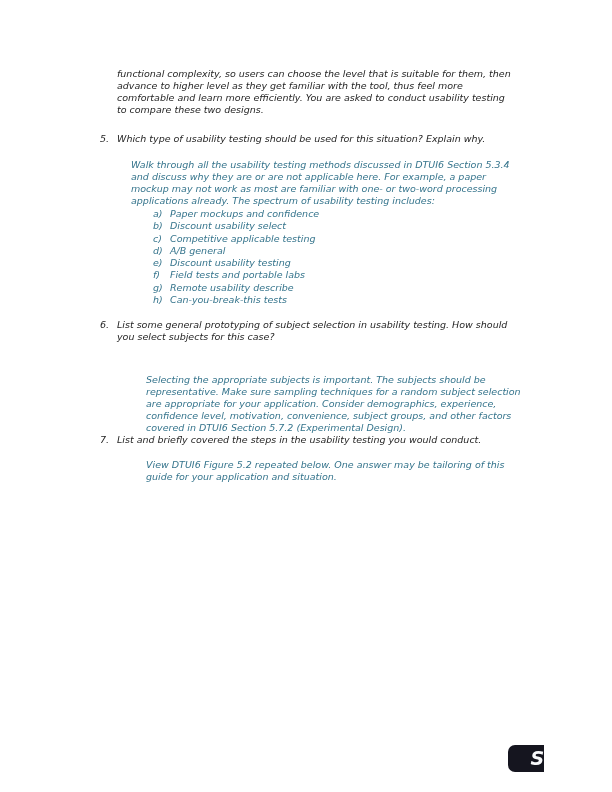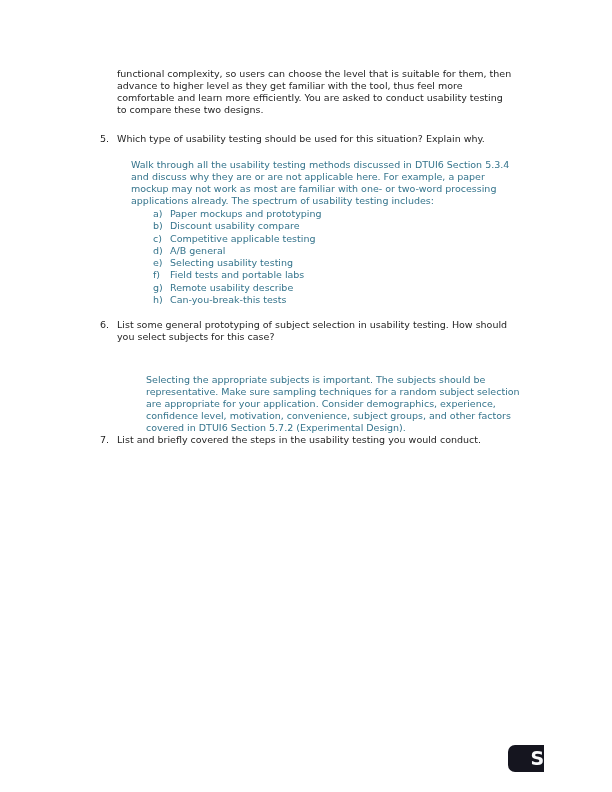--- a/index.html
+++ b/index.html
@@ -6,20 +6,21 @@
   .page {
     position: relative;
     width: 544px;
     height: 792px;
     background: #ffffff;
     font-family: "DejaVu Sans", "Liberation Sans", sans-serif;
     font-size: 9.5px;
     line-height: 12px;
     color: #1f1f1f;
     overflow: hidden;
+    font-style: italic;
   }
   .abs { position: absolute; }
   .prewrap { white-space: pre-line; }
   .qrow { display: flex; align-items: flex-start; }
   .qnum { width: 17px; flex: 0 0 17px; }
   .qtext { flex: 1; }
   .answer { color: #35748c; }
   .optrow { display: flex; align-items: flex-start; line-height: 12.3px; }
   .optmark { width: 17px; flex: 0 0 17px; }
   .badge {
@@ -63,37 +64,37 @@
   </div>
 
   <div class="abs prewrap answer" style="left:131px; top:159px; width:440px;">Walk through all the usability testing methods discussed in DTUI6 Section 5.3.4
 and discuss why they are or are not applicable here. For example, a paper
 mockup may not work as most are familiar with one- or two-word processing
 applications already. The spectrum of usability testing includes:</div>
 
   <div class="abs answer" style="left:153px; top:208px; width:300px;">
     <div class="optrow">
       <span class="optmark">a)</span>
-      <span>Paper mockups and prototyping</span>
+      <span>Paper mockups and confidence</span>
     </div>
     <div class="optrow">
       <span class="optmark">b)</span>
-      <span>Discount usability compare</span>
+      <span>Discount usability select</span>
     </div>
     <div class="optrow">
       <span class="optmark">c)</span>
       <span>Competitive applicable testing</span>
     </div>
     <div class="optrow">
       <span class="optmark">d)</span>
       <span>A/B general</span>
     </div>
     <div class="optrow">
       <span class="optmark">e)</span>
-      <span>Selecting usability testing</span>
+      <span>Discount usability testing</span>
     </div>
     <div class="optrow">
       <span class="optmark">f)</span>
       <span>Field tests and portable labs</span>
     </div>
     <div class="optrow">
       <span class="optmark">g)</span>
       <span>Remote usability describe</span>
     </div>
     <div class="optrow">
@@ -112,20 +113,22 @@
 representative. Make sure sampling techniques for a random subject selection
 are appropriate for your application. Consider demographics, experience,
 confidence level, motivation, convenience, subject groups, and other factors
 covered in DTUI6 Section 5.7.2 (Experimental Design).</div>
 
   <div class="abs qrow" style="left:100px; top:434px; width:462px;">
     <div class="qnum">7.</div>
     <div class="qtext prewrap">List and briefly covered the steps in the usability testing you would conduct.</div>
   </div>
 
+  <div class="abs prewrap answer" style="left:146px; top:459px; width:430px;">View DTUI6 Figure 5.2 repeated below. One answer may be tailoring of this
+guide for your application and situation.</div>
 
   <div class="badge">
     <svg class="plus-icon" width="15" height="15" viewBox="0 0 16 16">
       <line x1="8" y1="1.5" x2="8" y2="14.5" stroke="#988cf2" stroke-width="1.5" stroke-linecap="round"></line>
       <line x1="1.5" y1="8" x2="14.5" y2="8" stroke="#988cf2" stroke-width="1.5" stroke-linecap="round"></line>
     </svg>
     <span class="brand-text"><span>Study</span><span class="brand-accent">XY</span></span>
   </div>
 
 </div>

